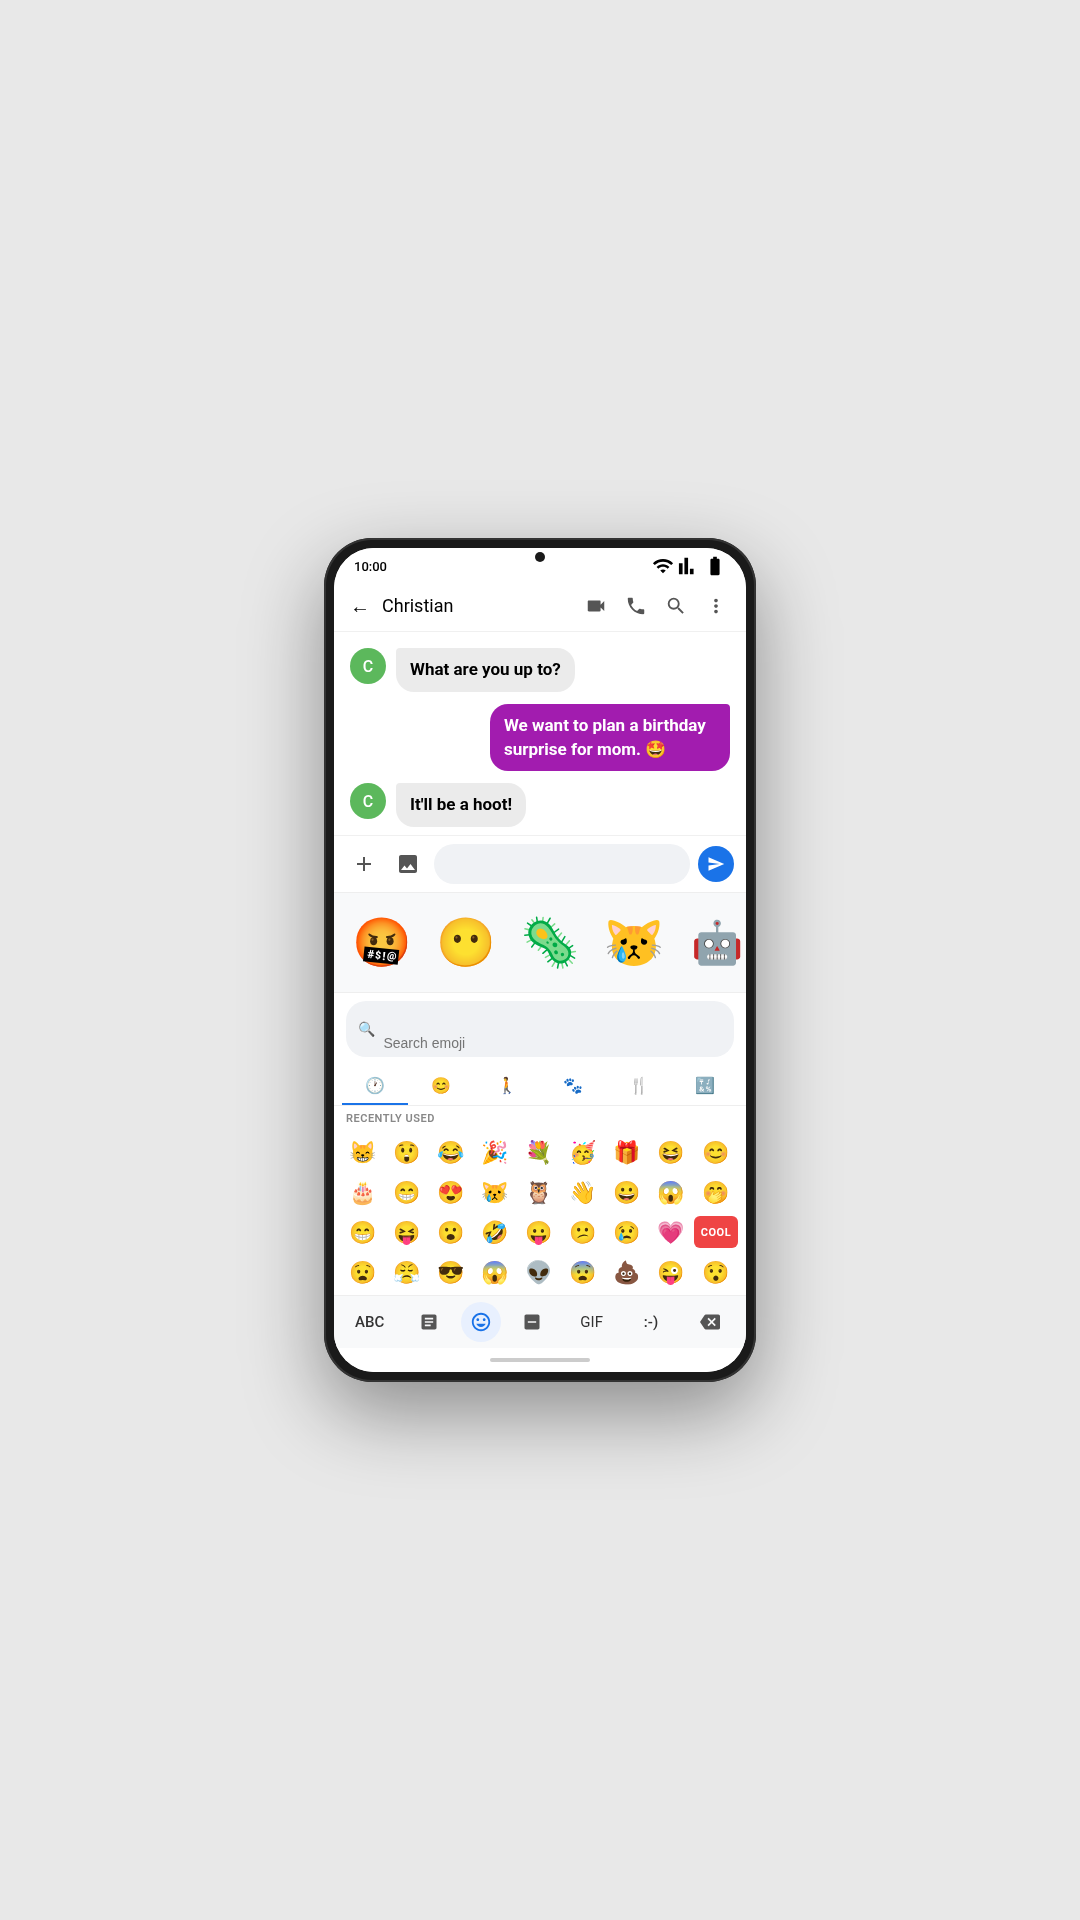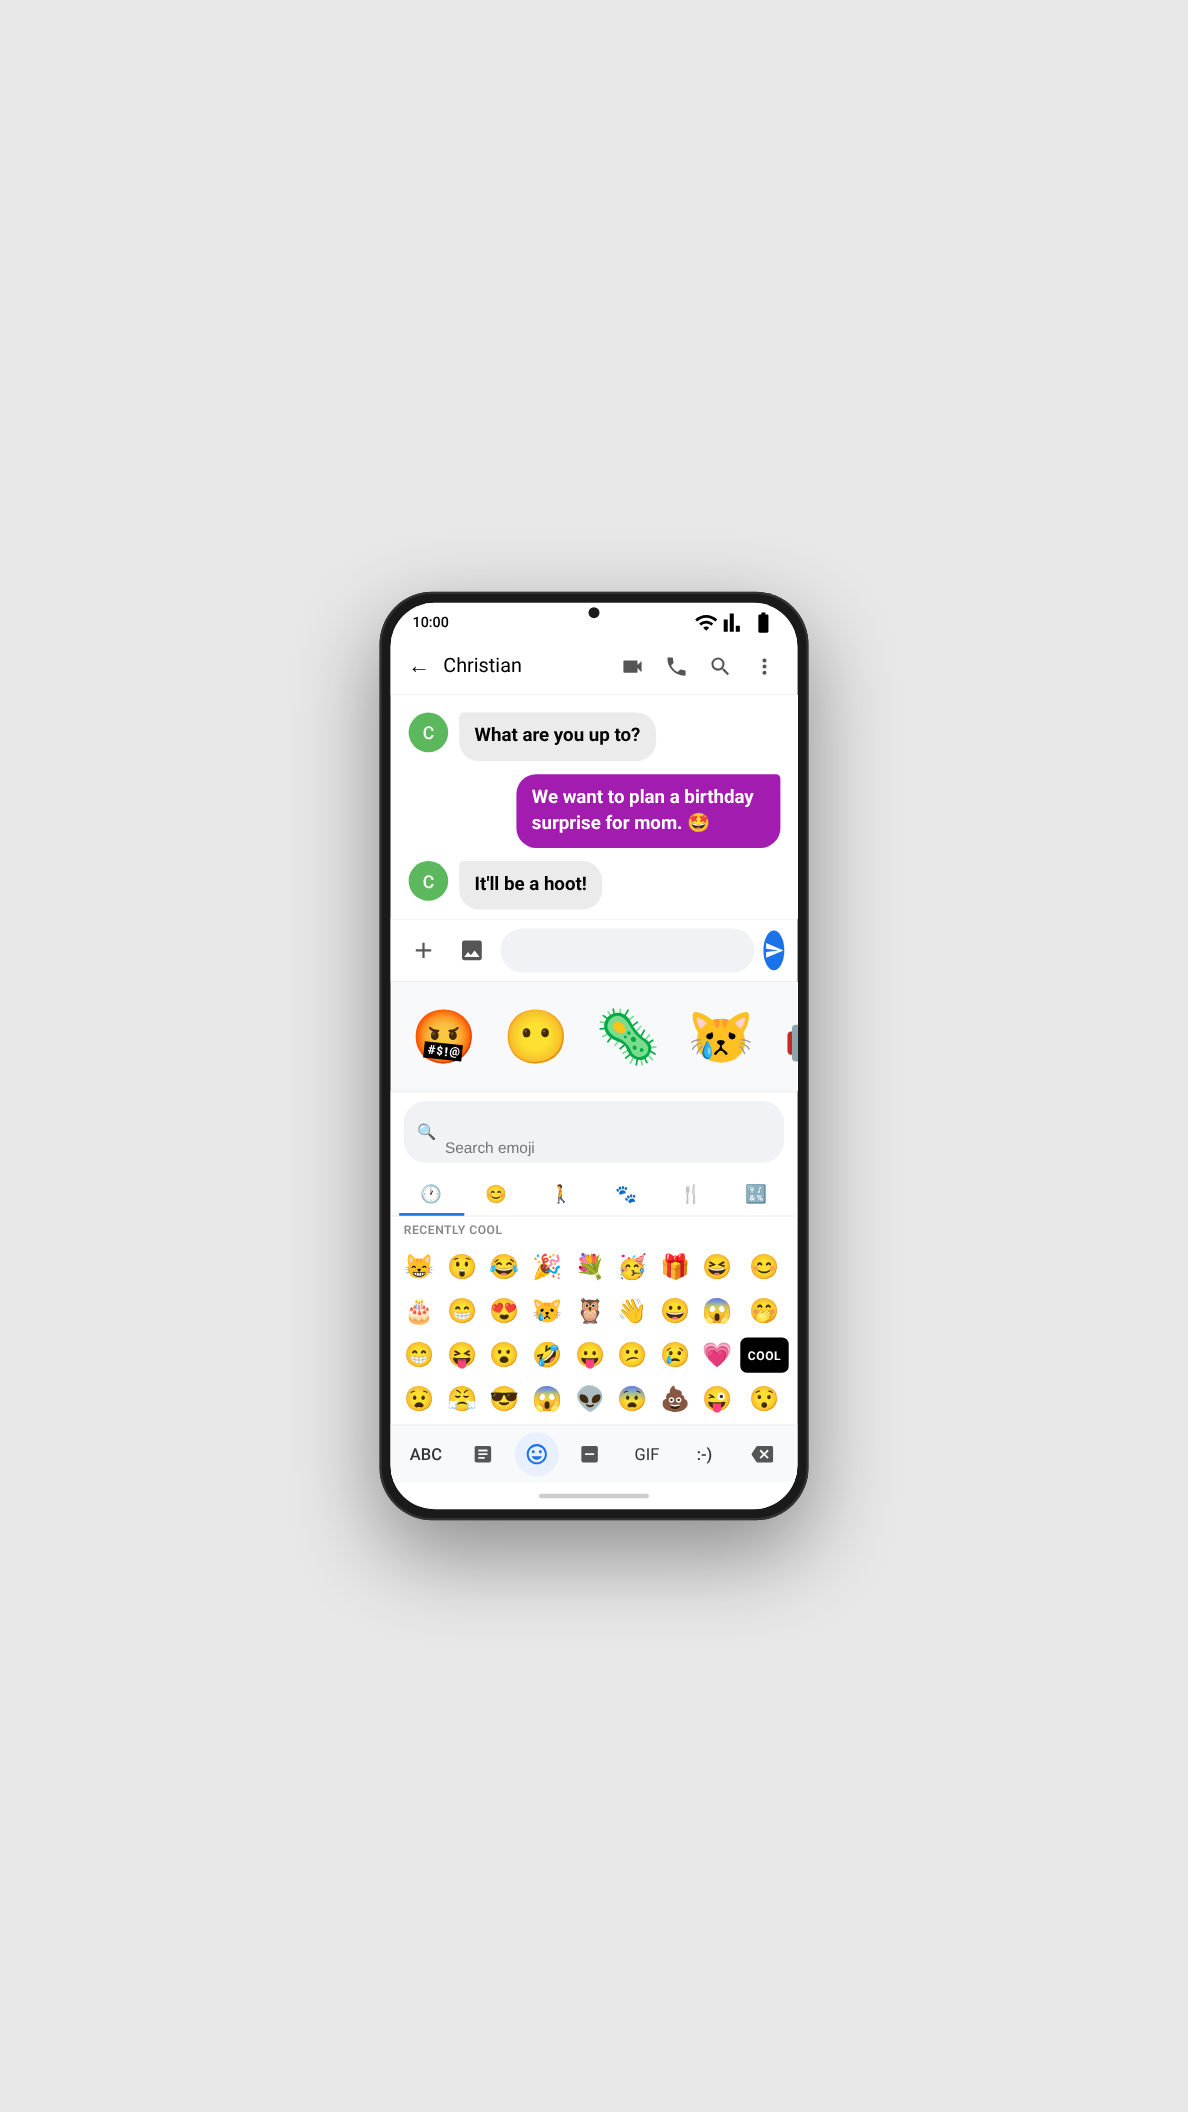--- a/index.html
+++ b/index.html
@@ -6,21 +6,21 @@
     body {
       background: #e8e8e8;
       display: flex;
       justify-content: center;
       align-items: center;
       min-height: 100vh;
       font-family: 'Roboto', Arial, sans-serif;
     }
 
     .phone-frame {
-      width: 390px;
+      width: 432px;
       height: 844px;
       background: #1a1a1a;
       border-radius: 48px;
       padding: 10px;
       box-shadow: 0 30px 80px rgba(0,0,0,0.4), inset 0 0 0 2px #333;
       position: relative;
     }
 
     .phone-screen {
       width: 100%;
@@ -317,21 +317,21 @@
       display: flex;
       align-items: center;
       justify-content: center;
       height: 38px;
       font-size: 22px;
       cursor: pointer;
       border-radius: 6px;
     }
 
     .cool-badge {
-      background: #000000;
+      background: #ef4444;
       color: white;
       font-size: 11px;
       font-weight: 700;
       border-radius: 6px;
       padding: 4px 6px;
       letter-spacing: 0.5px;
       display: flex;
       align-items: center;
       justify-content: center;
       height: 32px;
@@ -499,21 +499,21 @@
           🕐
           <div style="position:absolute;bottom:0;left:0;right:0;height:2px;background:#1a73e8;"></div>
         </div>
         <div class="emoji-cat-btn">😊</div>
         <div class="emoji-cat-btn">🚶</div>
         <div class="emoji-cat-btn">🐾</div>
         <div class="emoji-cat-btn">🍴</div>
         <div class="emoji-cat-btn">🔣</div>
       </div>
 
-      <div class="emoji-section-label">RECENTLY COOL</div>
+      <div class="emoji-section-label">RECENTLY USED</div>
 
       <div class="emoji-grid">
         <div class="emoji-cell">😸</div>
         <div class="emoji-cell">😲</div>
         <div class="emoji-cell">😂</div>
         <div class="emoji-cell">🎉</div>
         <div class="emoji-cell">💐</div>
         <div class="emoji-cell">🥳</div>
         <div class="emoji-cell">🎁</div>
         <div class="emoji-cell">😆</div>

